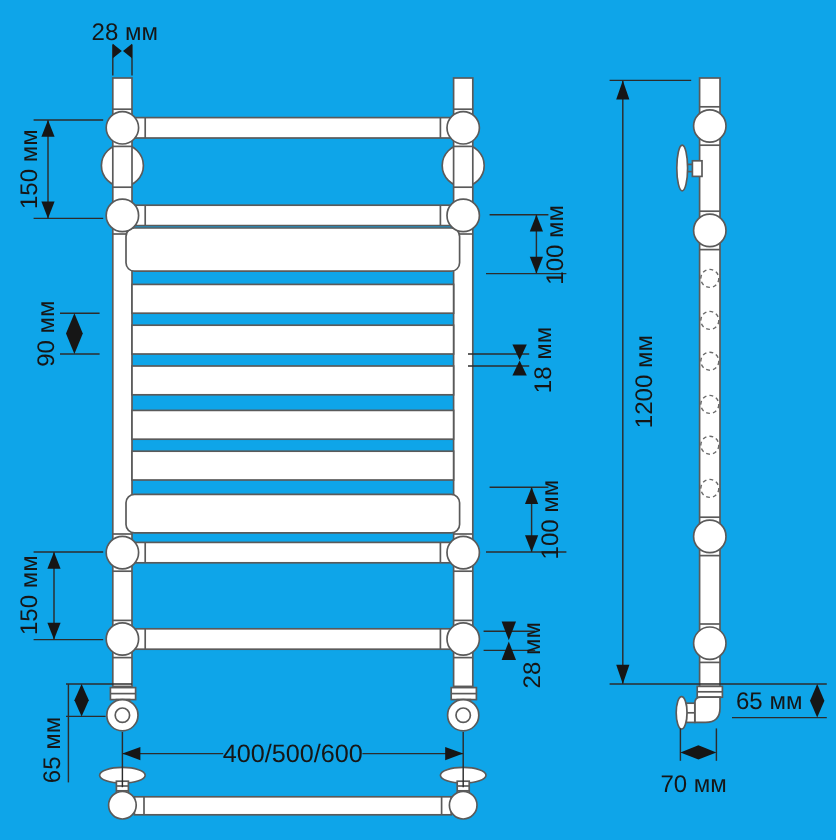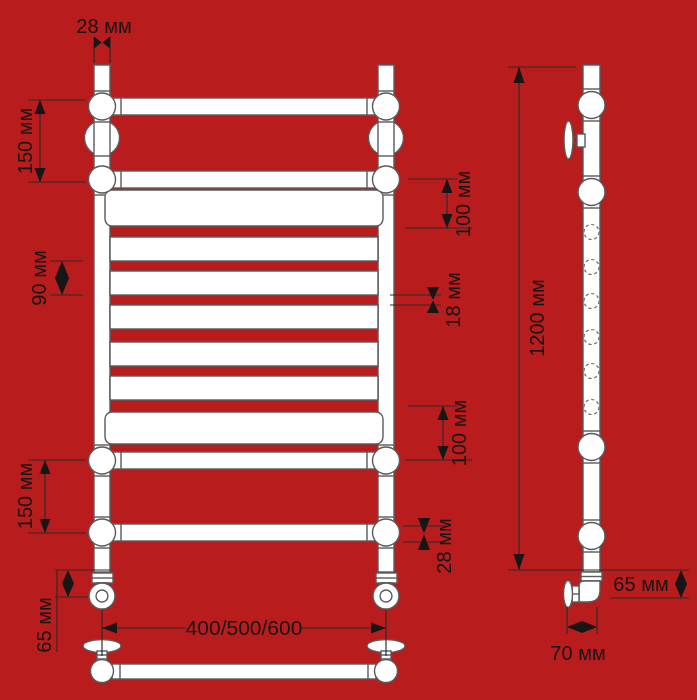--- a/index.html
+++ b/index.html
@@ -1,20 +1,20 @@
 <!DOCTYPE html>
 <html><head>
 <meta charset="utf-8">
 <style>
   html, body { margin: 0; padding: 0; background: #ffffff; }
   .canvas {
     position: relative;
     width: 697px;
     height: 700px;
-    background: #b91c1c;
+    background: #0ea5e9;
     overflow: hidden;
     font-family: "Liberation Sans", sans-serif;
   }
   svg { display: block; }
   .geo   { stroke: #5a5a5a; stroke-width: 1.4; fill: #ffffff; }
   .geoln { stroke: #5a5a5a; stroke-width: 1.4; fill: none; }
   .dash  { stroke: #6a6a6a; stroke-width: 1.2; fill: none; stroke-dasharray: 3.2 2.6; }
   .dim   { stroke: #2c2c2c; stroke-width: 1.2; fill: none; }
   .arr   { fill: #161616; stroke: none; }
   .lbl   { font-family: "Liberation Sans", sans-serif; font-size: 20px; fill: #161616; }

